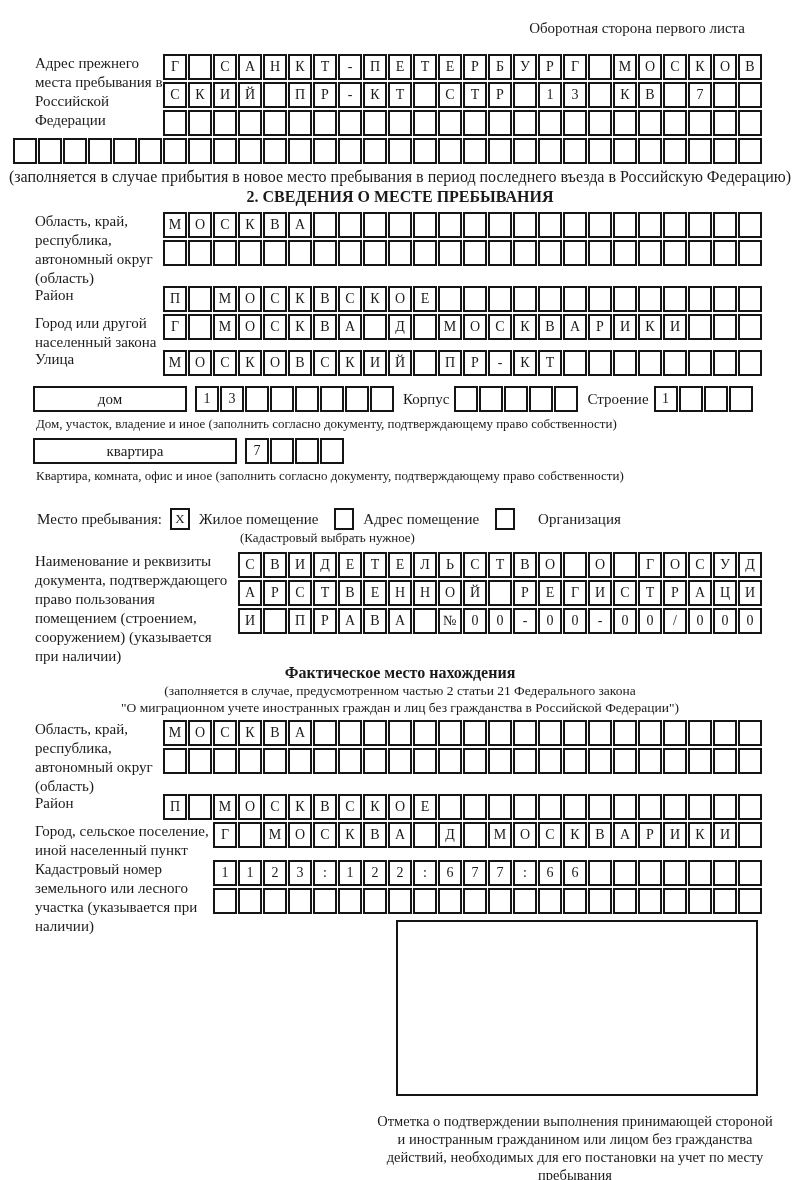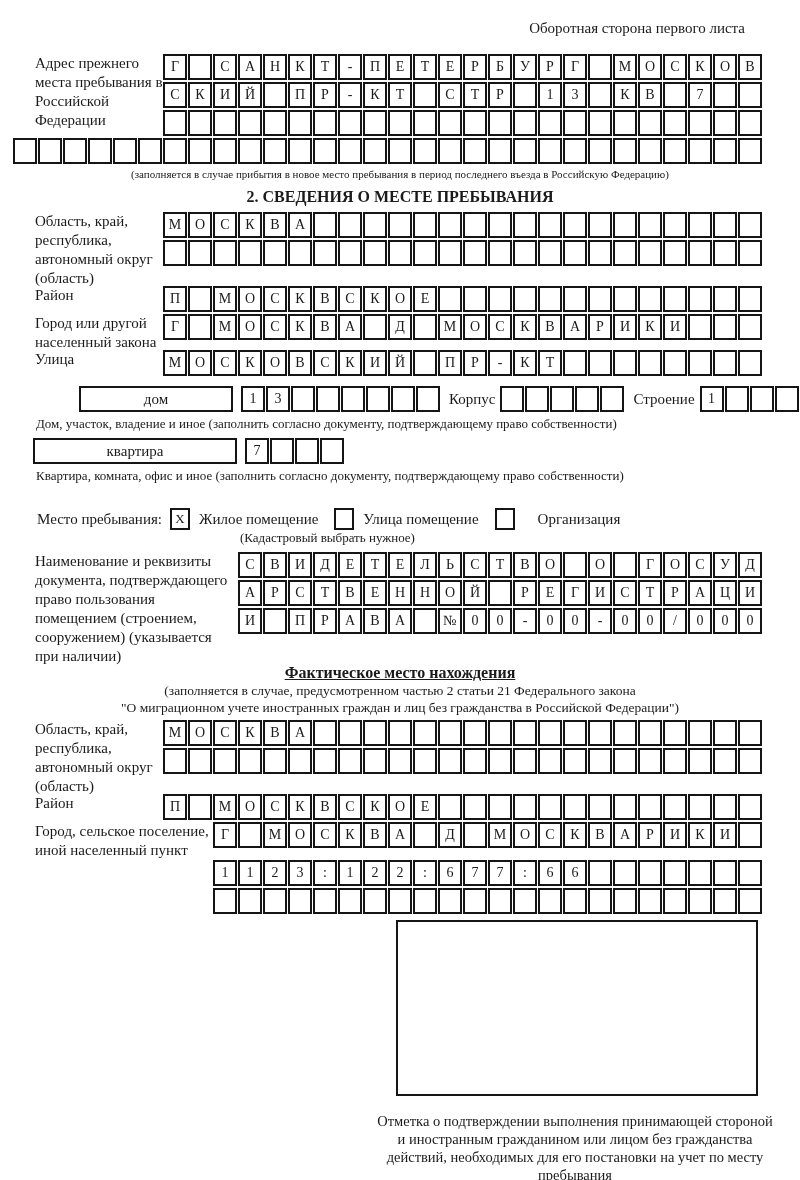--- a/index.html
+++ b/index.html
@@ -19,57 +19,57 @@
   .rows { display:flex; flex-direction:column; align-items:flex-end; padding-right:38px; }
   .cellrow { display:flex; margin-bottom:2px; }
   .cell {
     box-sizing:content-box; width:20px; height:22px;
     border:2px solid #151515; margin-right:1px;
     display:flex; align-items:center; justify-content:center;
     font-size:14px; background:#fff;
   }
   .cell:last-child { margin-right:0; }
 
-  .caption-center { text-align:center; font-size:11px; margin-top:2px; height:16px; }
+  .caption-center { text-align:center; font-size:16px; margin-top:2px; height:16px; }
   .caption-left { font-size:13px; margin-left:36px; margin-top:2px; height:16px; }
   .title { text-align:center; font-weight:bold; font-size:16px; }
   .note-center { text-align:center; font-size:13.5px; line-height:17px; }
 
   .block1 { margin-top:18px; }
   .g-oblast { min-height:74px; margin-top:6px; }
   .g-rayon  { min-height:28px; }
   .g-gorod  { min-height:36px; }
   .g-ulitsa { min-height:28px; }
   .g-doc    { min-height:112px; margin-top:6px; }
   .g-oblast3{ min-height:74px; margin-top:4px; }
   .g-gorod3 { min-height:36px; }
   .g-kadastr{ min-height:58px; margin-top:2px; }
 
   .inline-row { display:flex; align-items:center; margin-left:33px; }
   .dom-row { margin-top:6px; height:30px; }
   .widebox {
     box-sizing:content-box; border:2px solid #151515; height:22px;
     display:flex; align-items:center; justify-content:center; font-size:15px;
   }
-  .box-dom { width:150px; margin-right:8px;margin-left:46px; }
+  .box-dom { width:150px; margin-right:8px; }
   .box-kvartira { width:200px; margin-right:8px; }
   .inline-label { font-size:15px; margin:0 5px 0 9px; white-space:nowrap; }
   .kvart-row { margin-top:4px; height:30px; }
 
   .mesto-row { display:flex; align-items:center; margin-left:37px; margin-top:24px; height:22px; font-size:15px; }
   .checkbox {
     box-sizing:content-box; width:16px; height:18px; border:2px solid #151515;
     display:flex; align-items:center; justify-content:center; font-size:13px;
     margin:0 9px 0 8px; flex:0 0 auto;
   }
   .opt-label { white-space:nowrap; }
   .opt-gap { margin-left:16px; }
   .mesto-note { font-size:13px; margin-left:240px; height:16px; }
 
-  .title3 { margin-top:0;text-decoration:underline; }
+  .title3 { margin-top:0; }
   .stamp-box {
     box-sizing:border-box; width:362px; height:176px;
     border:2px solid #151515; margin-left:396px; margin-top:2px;
   }
   .stamp-caption {
     width:400px; margin-left:375px; margin-top:16px;
     text-align:center; font-size:14.5px; line-height:18px;
   }
 </style>
 </head>
@@ -391,21 +391,21 @@
         <span class="cell"></span>
       </div>
   </div>
   <div class="caption-left">Квартира, комната, офис и иное (заполнить согласно документу, подтверждающему право собственности)</div>
 
   <div class="mesto-row">
     <span class="opt-label">Место пребывания:</span>
     <span class="checkbox">X</span>
     <span class="opt-label">Жилое помещение</span>
     <span class="checkbox opt-gap"></span>
-    <span class="opt-label">Улица помещение</span>
+    <span class="opt-label">Адрес помещение</span>
     <span class="checkbox opt-gap"></span>
     <span class="opt-label" style="margin-left:14px;">Организация</span>
   </div>
   <div class="mesto-note">(Кадастровый выбрать нужное)</div>
 
   <div class="group g-doc">
     <div class="glabel" style="width:200px;">Наименование и реквизиты документа, подтверждающего право пользования помещением (строением, сооружением) (указывается при наличии)</div>
     <div class="rows">
       <div class="cellrow">
           <span class="cell">С</span>
@@ -597,20 +597,21 @@
           <span class="cell">Р</span>
           <span class="cell">И</span>
           <span class="cell">К</span>
           <span class="cell">И</span>
           <span class="cell"></span>
         </div>
     </div>
   </div>
 
   <div class="group g-kadastr">
+    <div class="glabel" style="width:175px;">Кадастровый номер земельного или лесного участка (указывается при наличии)</div>
     <div class="rows">
       <div class="cellrow">
           <span class="cell">1</span>
           <span class="cell">1</span>
           <span class="cell">2</span>
           <span class="cell">3</span>
           <span class="cell">:</span>
           <span class="cell">1</span>
           <span class="cell">2</span>
           <span class="cell">2</span>

